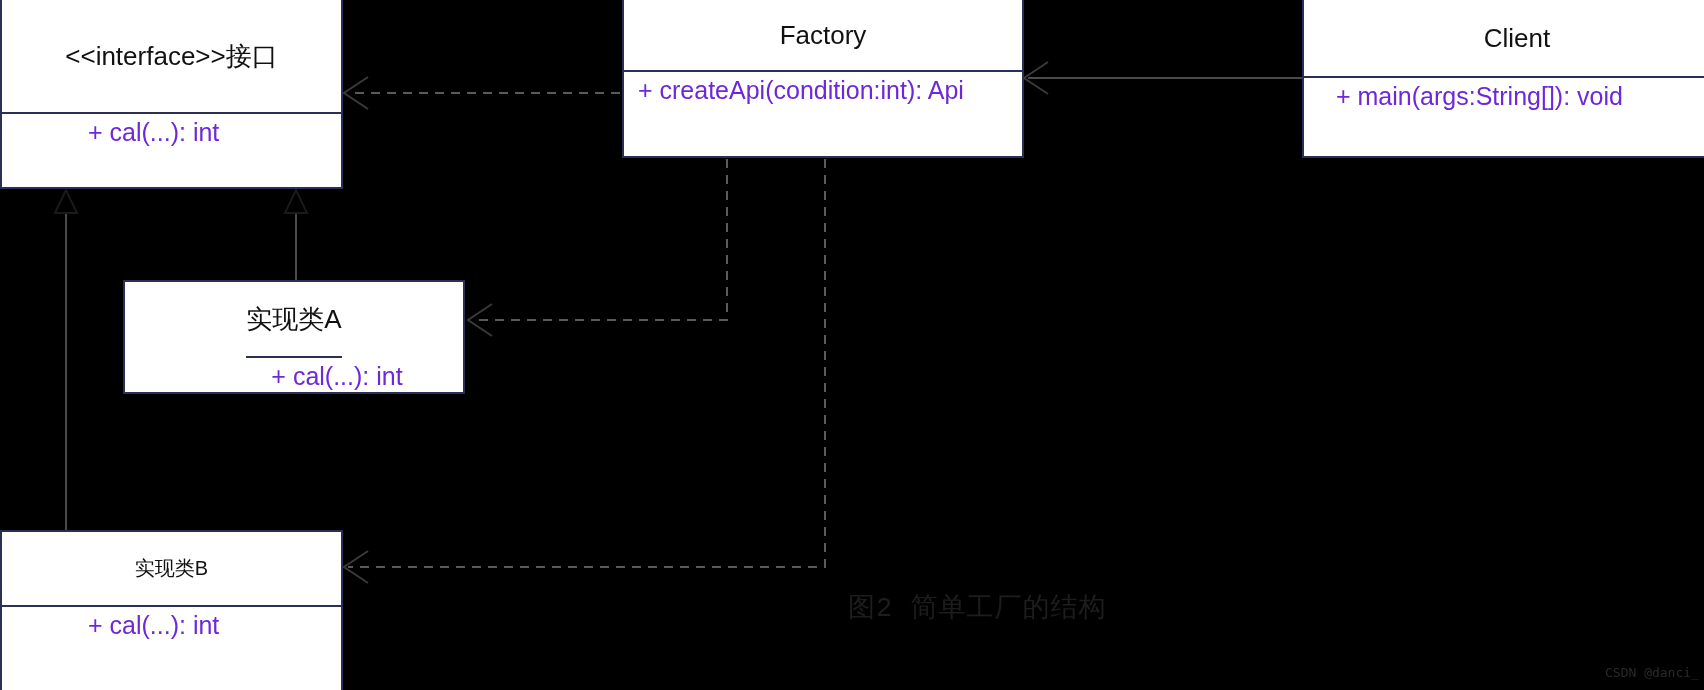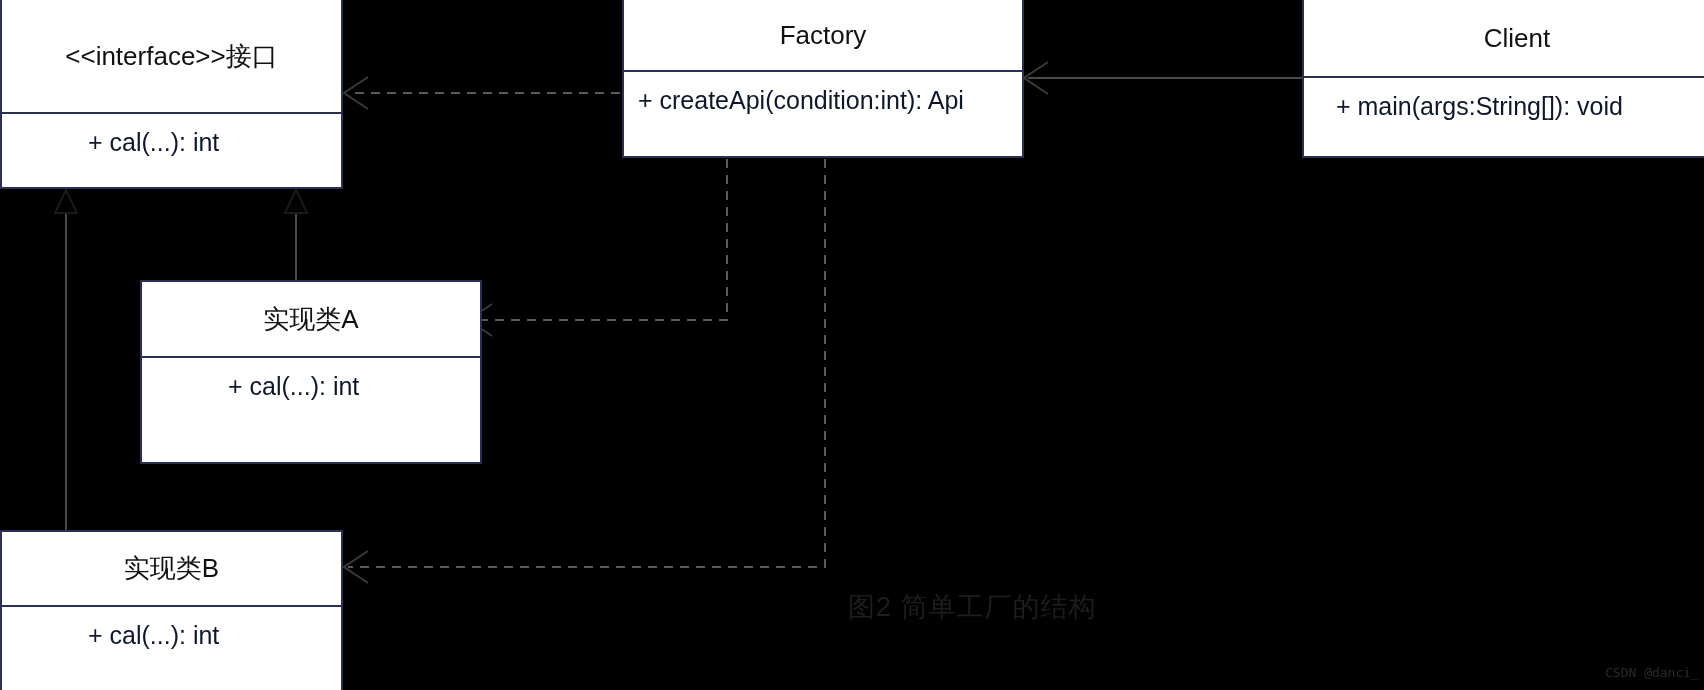--- a/index.html
+++ b/index.html
@@ -28,24 +28,24 @@
     align-items: center;
     justify-content: center;
     box-sizing: border-box;
     border-bottom: 2px solid #2b2f55;
     color: #111111;
     text-align: center;
   }
   .uml-body {
     flex: 1 1 auto;
     box-sizing: border-box;
-    color: #0f172a;
+    color: #6d28d9;
     display: flex;
     align-items: flex-start;
-    padding-top: 14px;
+    padding-top: 4px;
   }
   .uml-head span, .uml-body span {
     display: block;
     width: 100%;
   }
   .svg-layer {
     position: absolute;
     left: 0;
     top: 0;
     width: 1704px;
@@ -125,35 +125,35 @@
 
   <div class="uml-box" style="left:1302px; top:-2px; width:430px; height:160px;">
     <div class="uml-head" style="height:78px; font-size:26px;">
       <span>Client</span>
     </div>
     <div class="uml-body" style="font-size:25px; padding-left:32px;">
       <span>+ main(args:String[]): void</span>
     </div>
   </div>
 
-  <div class="uml-box" style="left:140px; top:280px; width:342px; height:184px;">
+  <div class="uml-box" style="left:123px; top:280px; width:342px; height:114px;align-items:center;">
     <div class="uml-head" style="height:76px; font-size:26px;">
       <span>实现类A</span>
     </div>
     <div class="uml-body" style="font-size:25px; padding-left:86px;">
       <span>+     cal(...): int</span>
     </div>
   </div>
 
   <div class="uml-box" style="left:0px; top:530px; width:343px; height:162px;">
-    <div class="uml-head" style="height:75px; font-size:26px;">
+    <div class="uml-head" style="height:75px; font-size:20px;">
       <span>实现类B</span>
     </div>
     <div class="uml-body" style="font-size:25px; padding-left:86px;">
       <span>+     cal(...): int</span>
     </div>
   </div>
 
-  <div class="caption" style="left:848px; top:589px;">图2 简单工厂的结构</div>
+  <div class="caption" style="left:848px; top:589px;font-family:Liberation Mono, monospace;">图2 简单工厂的结构</div>
 
   <div class="watermark" style="left:1605px; top:665px;text-align:center;">CSDN @danci_</div>
 
 </div>
 
 </body></html>

